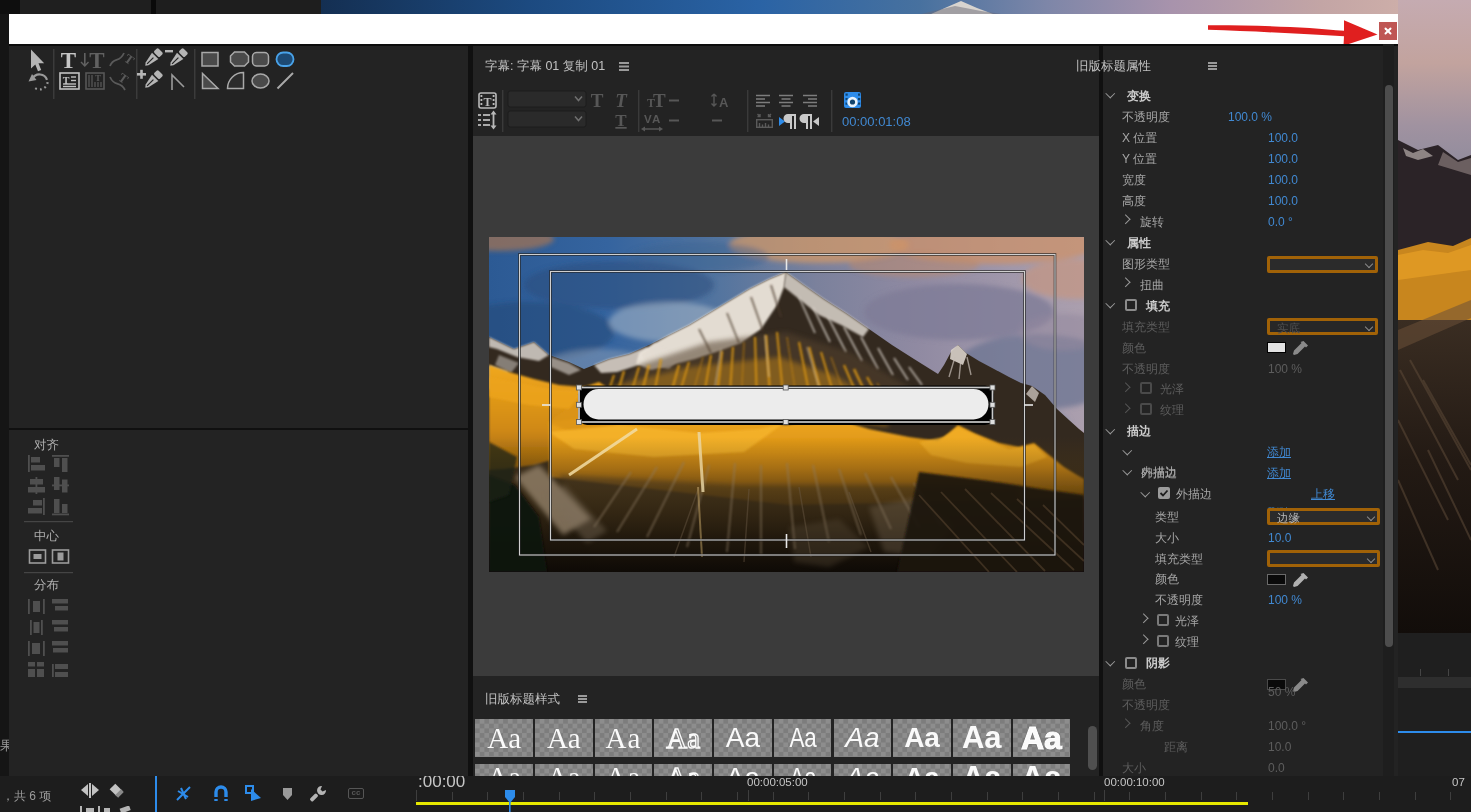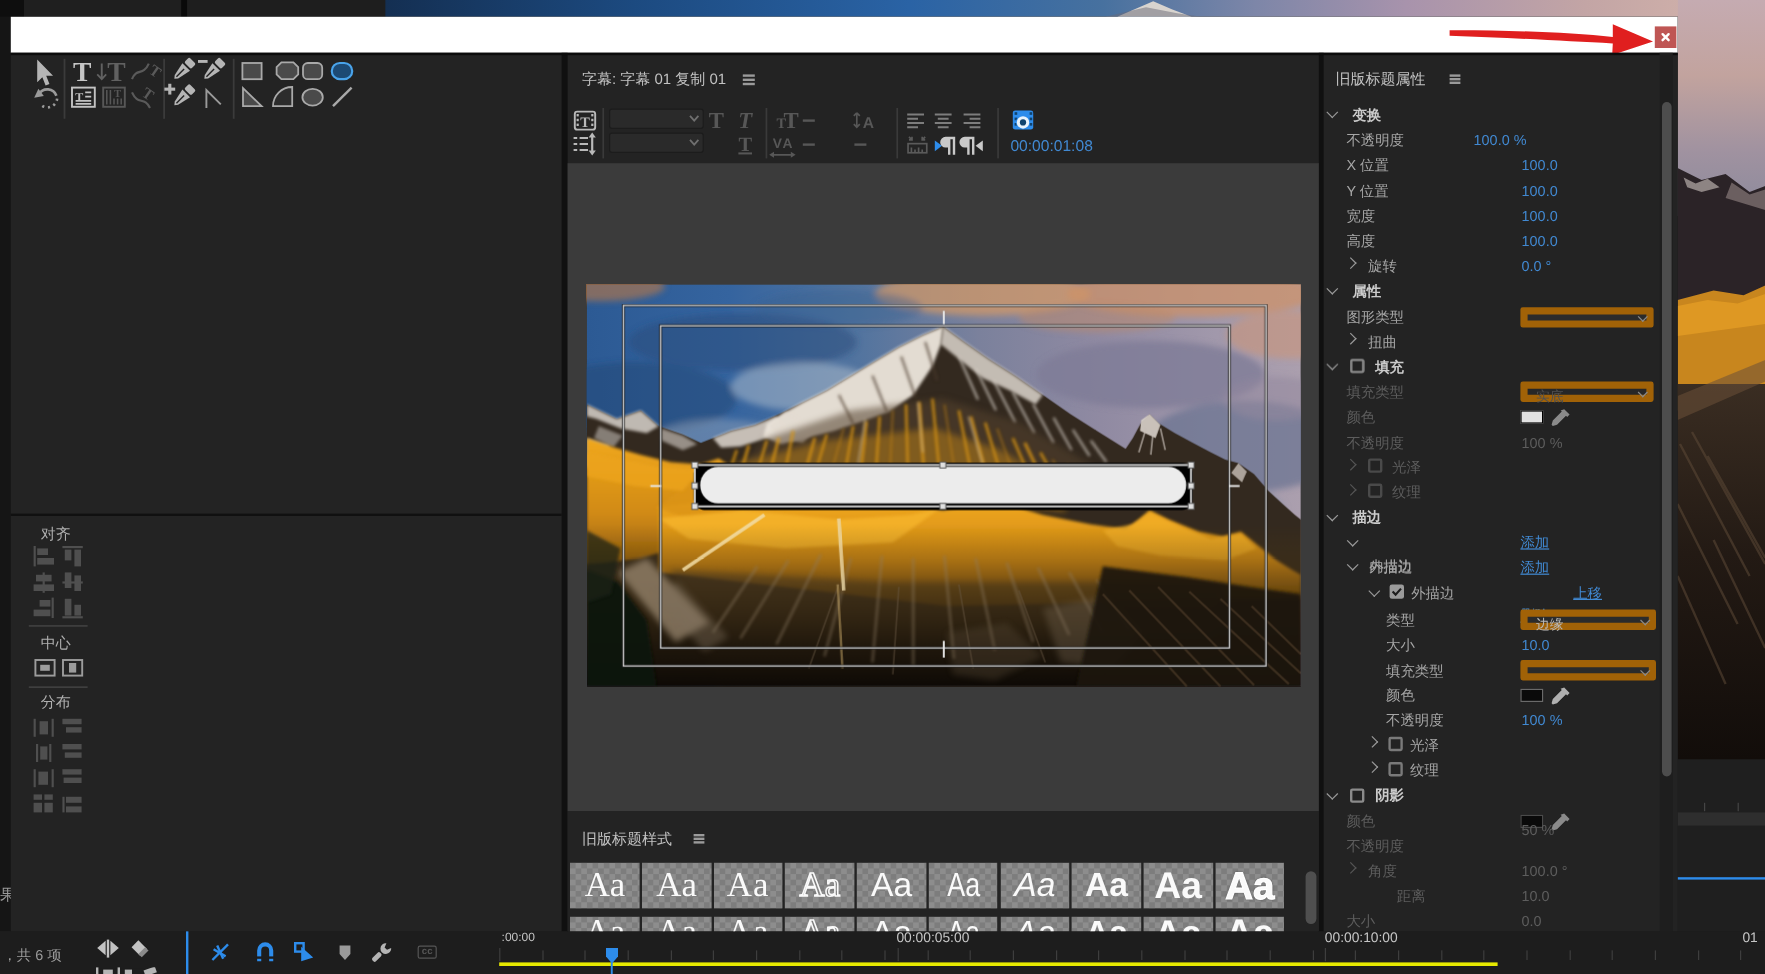--- a/index.html
+++ b/index.html
@@ -9,21 +9,21 @@
   .dim{color:#5d5d5d;}
   .bold{color:#cbcbcb;font-weight:bold;}
   .blu{color:#4189d2;}
   .lnk{color:#4189d2;text-decoration:underline;}
   .chd,.chr{position:absolute;width:6.5px;height:6.5px;border-right:1.6px solid #9a9a9a;border-bottom:1.6px solid #9a9a9a;}
   .chd{transform:rotate(45deg);}
   .chr{transform:rotate(-45deg);}
   .chdim{border-color:#555;}
   .cb{position:absolute;width:12px;height:12px;border:2px solid #8b8b8b;border-radius:2px;background:transparent;}
   .cbdim{border-color:#4a4a4a;}
-  .dd{position:absolute;height:17px;background:#2b2b2b;border:6px solid #a16207;border-radius:2px;
+  .dd{position:absolute;height:17px;background:#2b2b2b;border:3px solid #a16207;border-radius:2px;
       color:#9f9f9f;font-size:11.5px;line-height:15px;padding-left:7px;}
   .dddis{background:#272727;color:#4f4f4f;}
   .ddch{position:absolute;width:6px;height:6px;border-right:1.5px solid #8a8a8a;border-bottom:1.5px solid #8a8a8a;transform:rotate(45deg);}
   .sw{position:absolute;width:19px;height:11px;border:1px solid #000;}
   .tick{position:absolute;background:#3e3e3e;width:1px;height:8px;top:792px;}
 </style></head>
 <body>
 
 <div class="abs" style="left:0;top:0;width:20px;height:14px;background:#0e0e0e"></div>
 <div class="abs" style="left:20px;top:0;width:131px;height:14px;background:#1f1f1f"></div>
@@ -126,24 +126,24 @@
   <path d="M2 1 L11 1 L11 8 L6.5 13 L2 8 Z" fill="#9a9a9a"></path>
 </svg>
 
 <svg class="abs" style="left:309px;top:784px" width="19" height="19" viewBox="0 0 19 19">
   <path d="M13 2 a4.5 4.5 0 1 0 4 4 l-3.5 1.5 L11.5 5.5 Z" fill="#b4b4b4"></path>
   <rect x="3" y="9" width="4" height="9" rx="1.5" transform="rotate(45 5 13.5)" fill="#b4b4b4"></rect>
 </svg>
 
 <div class="abs" style="left:348px;top:788px;width:16px;height:11px;border:1.6px solid #565656;border-radius:2px;color:#565656;font-size:8px;font-weight:bold;text-align:center;line-height:8px;">cc</div>
 
-<div class="lbl" style="left:418px;top:772px;color:#c6c6c6;font-size:10px;">:00:00</div>
+<div class="lbl" style="left:418px;top:772px;color:#c6c6c6;font-size:17px;">:00:00</div>
 <div class="lbl" style="left:747px;top:772px;color:#c6c6c6;font-size:11.5px;">00:00:05:00</div>
 <div class="lbl" style="left:1104px;top:772px;color:#c6c6c6;font-size:11.5px;">00:00:10:00</div>
-<div class="lbl" style="left:1452px;top:772px;color:#c6c6c6;font-size:11.5px;">01</div>
+<div class="lbl" style="left:1452px;top:772px;color:#c6c6c6;font-size:11.5px;">07</div>
 
 <div class="tick" style="left:416px;height:11px;top:790px"></div>
 <div class="tick" style="left:452px"></div>
 <div class="tick" style="left:487px"></div>
 <div class="tick" style="left:523px"></div>
 <div class="tick" style="left:559px"></div>
 <div class="tick" style="left:594px"></div>
 <div class="tick" style="left:630px"></div>
 <div class="tick" style="left:666px"></div>
 <div class="tick" style="left:701px"></div>
@@ -728,21 +728,21 @@
 <div class="tile tile2" style="left:773.8px;font-family:'Liberation Sans',sans-serif;font-size:28px"><span style="display:inline-block;transform:scaleX(.8)">Aa</span></div>
 <div class="tile tile2" style="left:833.5px;font-family:'Liberation Sans',sans-serif;font-size:28px;font-style:italic">Aa</div>
 <div class="tile tile2" style="left:893.2px;font-family:'Liberation Sans',sans-serif;font-size:28px;font-weight:bold">Aa</div>
 <div class="tile tile2" style="left:952.9px;font-family:'Liberation Sans',sans-serif;font-size:31px;font-weight:bold">Aa</div>
 <div class="tile tile2" style="left:1012.6px;font-family:'Liberation Sans',sans-serif;font-size:32px;font-weight:bold">Aa</div>
 <div class="abs" style="left:1088px;top:726px;width:9px;height:44px;background:#4f4f4f;border-radius:4.5px"></div>
 
 <div class="abs" style="left:1383px;top:44px;width:11px;height:732px;background:#1e1e1e"></div>
 <div class="abs" style="left:1384.5px;top:85px;width:8px;height:562px;background:#4d4d4d;border-radius:4px"></div>
 
-<div class="lbl" style="left:1113px;top:56px;color:#c2c2c2;font-size:12.5px;">旧版标题属性</div>
+<div class="lbl" style="left:1076px;top:56px;color:#c2c2c2;font-size:12.5px;">旧版标题属性</div>
 <div class="abs" style="left:1208px;top:62px;width:9px;height:1.6px;background:#9a9a9a;box-shadow:0 3px #9a9a9a,0 6px #9a9a9a"></div>
 
 <div class="chd" style="left:1107px;top:90px"></div>
 <div class="lbl bold" style="left:1127px;top:85.5px">变换</div>
 <div class="lbl" style="left:1122px;top:107px">不透明度</div>
 <div class="lbl blu" style="left:1228px;top:107px">100.0 %</div>
 <div class="lbl" style="left:1122px;top:128px">X 位置</div>
 <div class="lbl blu" style="left:1268px;top:128px">100.0</div>
 <div class="lbl" style="left:1122px;top:148.5px">Y 位置</div>
 <div class="lbl blu" style="left:1268px;top:148.5px">100.0</div>

